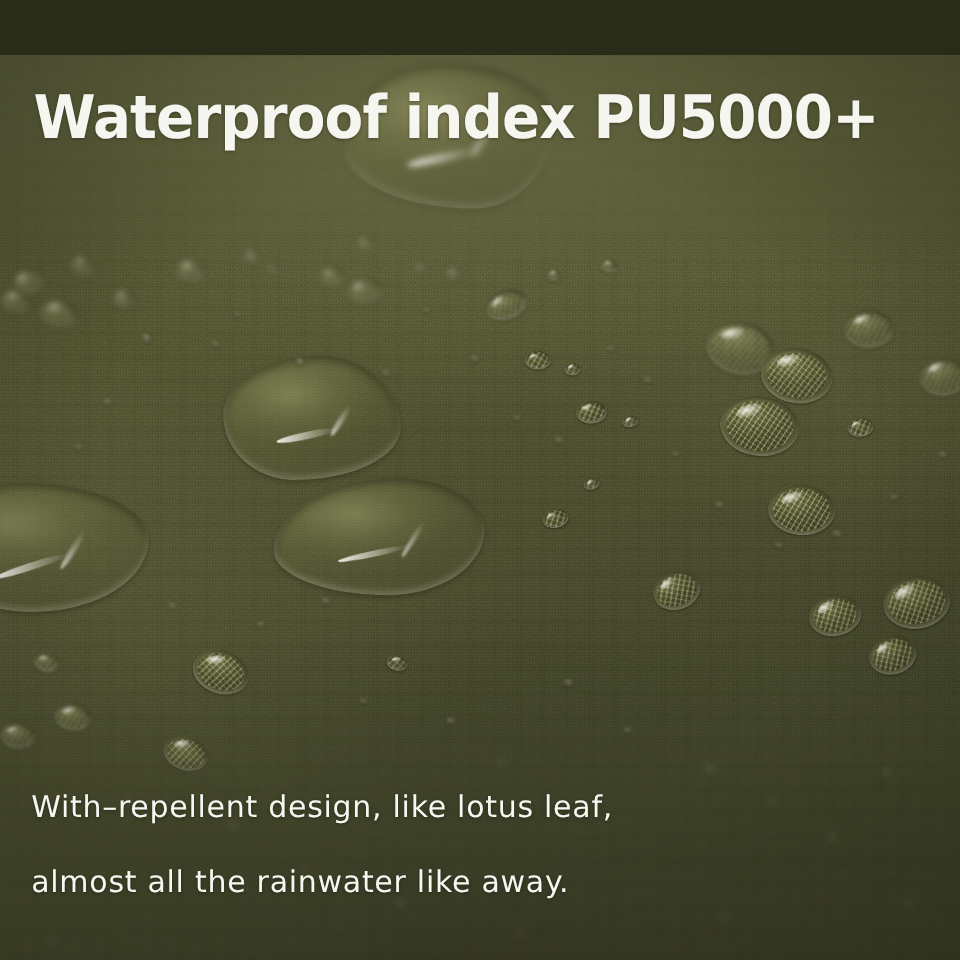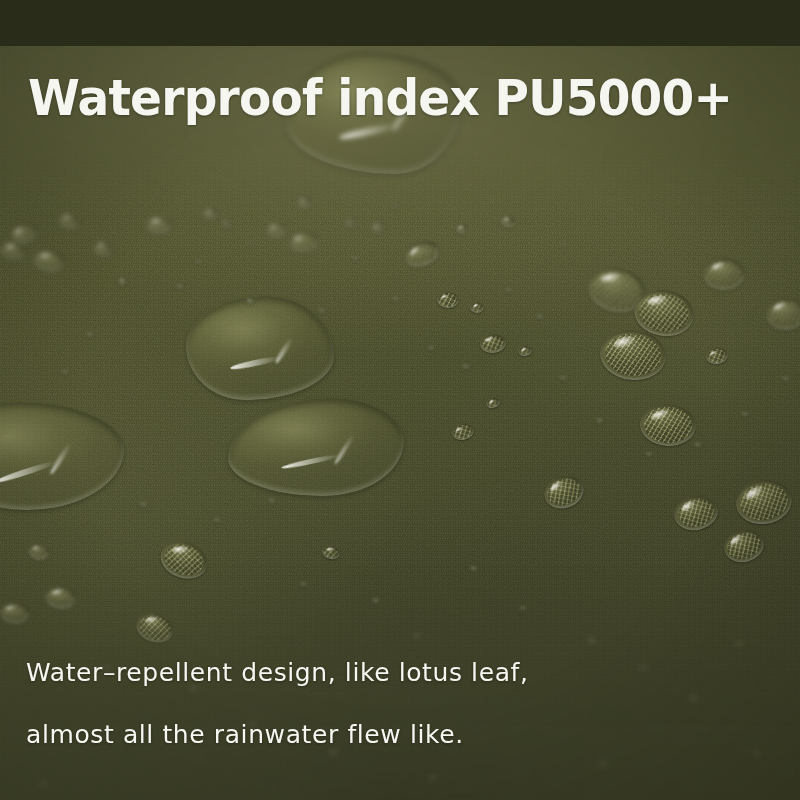--- a/index.html
+++ b/index.html
@@ -315,17 +315,17 @@
       <div class="drop tiny softer" style="left: 610px; top: 170px; width: 5px; height: 4px; opacity: 0.9;"></div>
     </div>
 
   <div class="blur-top"></div>
   <div class="blur-bottom"></div>
   <div class="vignette"></div>
 
   <div class="title">Waterproof index PU5000+</div>
 
   <div class="caption">
-    <div class="caption-line">Water–repellent design, like lotus leaf,</div>
-    <div class="caption-line">almost all the rainwater flew like.</div>
+    <div class="caption-line">With–repellent design, like lotus leaf,</div>
+    <div class="caption-line">almost all the rainwater like away.</div>
   </div>
 
 </div>
 
 </body></html>

